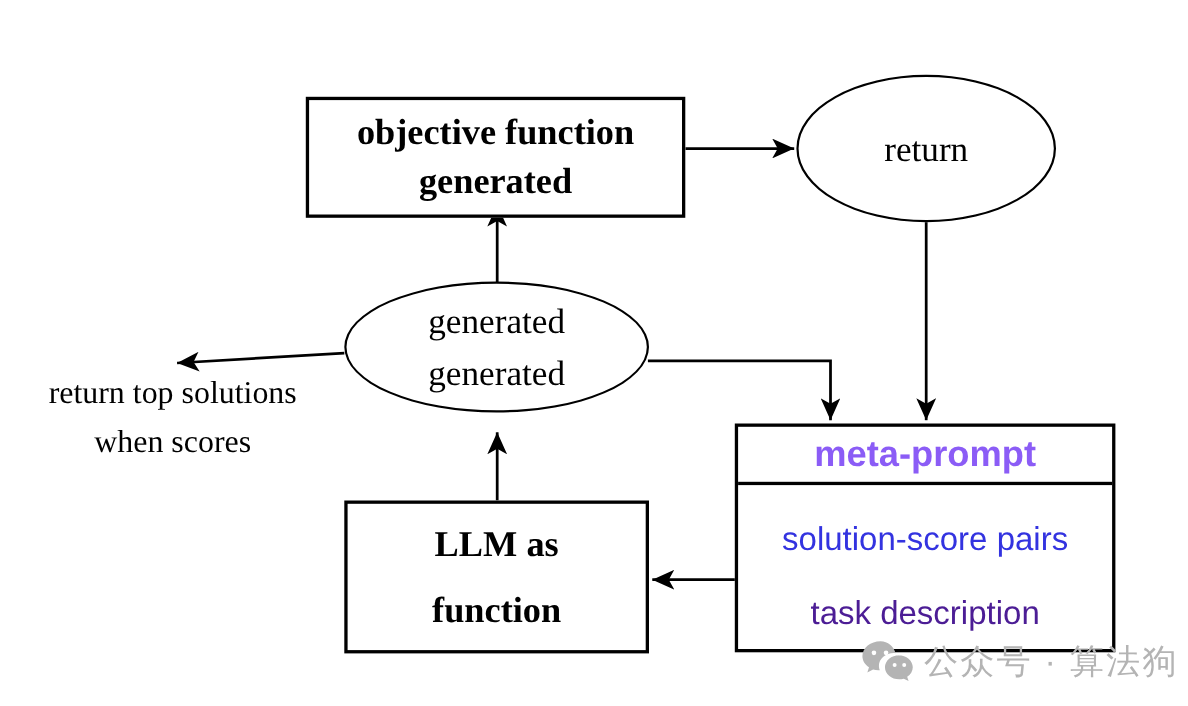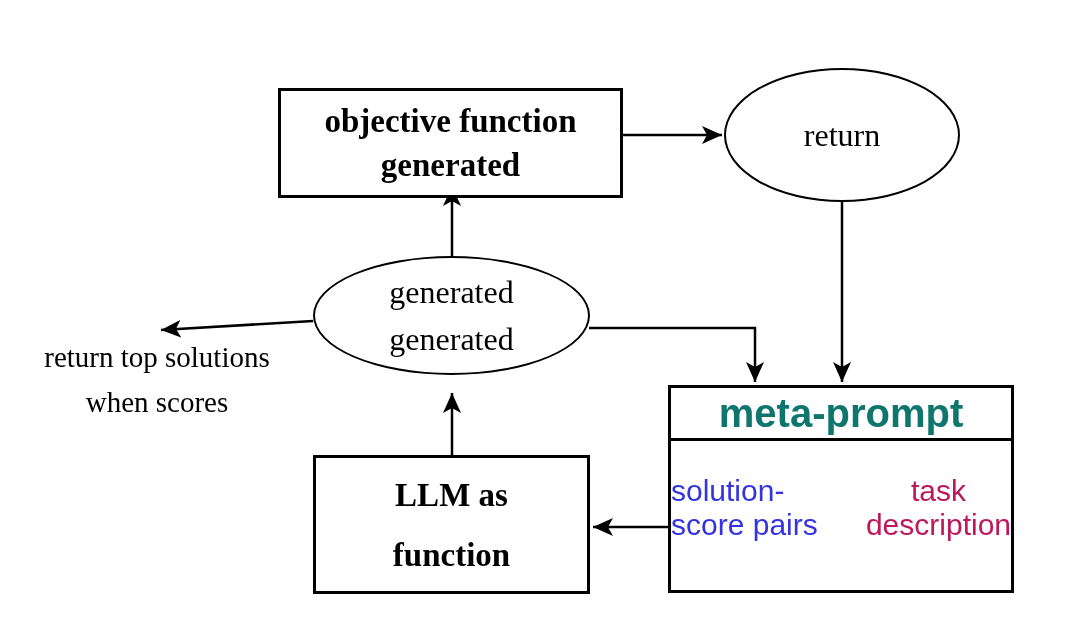--- a/index.html
+++ b/index.html
@@ -19,22 +19,22 @@
   .reg-serif{font-weight:normal;font-size:32px;line-height:47px;font-family:"Liberation Serif",serif;}
 
   #evaluator-box{left:278px;top:88px;width:345px;height:110px;}
   #scores-ellipse{left:724px;top:68px;width:236px;height:134px;}
   #gensol-ellipse{left:313px;top:256px;width:277px;height:119px;}
   #llm-box{left:313px;top:455px;width:277px;height:139px;gap:16px;}
 
   #meta-box{left:668px;top:385px;width:346px;height:208px;border:3px solid #000;
             box-sizing:border-box;position:absolute;background:transparent;}
   #meta-header{height:50px;border-bottom:3px solid #000;display:flex;align-items:center;justify-content:center;
-               font-family:"Liberation Sans",sans-serif;font-weight:bold;font-size:40px;color:#0f766e;}
-  #meta-body{display:flex;flex-direction:row;align-items:center;padding-top:33px;gap:33px;
+               font-family:"Liberation Sans",sans-serif;font-weight:bold;font-size:33px;color:#8b5cf6;}
+  #meta-body{display:flex;flex-direction:column;align-items:center;padding-top:33px;gap:33px;
              font-family:"Liberation Sans",sans-serif;font-size:30px;}
 
   #return-note{position:absolute;left:2px;top:335px;width:310px;text-align:center;
                font-size:29px;line-height:45px;color:#000;font-family:"Liberation Serif",serif;}
 
   #watermark{position:absolute;left:783px;top:581px;display:flex;align-items:center;gap:9px;
              font-family:"Liberation Sans",sans-serif;font-size:31px;letter-spacing:2px;}
 </style>
 </head>
 <body>
@@ -79,18 +79,33 @@
 
   <div id="llm-box" class="node rect bold-serif">
     <span>LLM as</span>
     <span>function</span>
   </div>
 
   <div id="meta-box">
     <div id="meta-header">meta-prompt</div>
     <div id="meta-body">
       <span id="meta-item-blue" style="color: rgb(51, 51, 224);">solution-score pairs</span>
-      <span id="meta-item-red" style="color: #be185d; text-align: center;">task description</span>
+      <span id="meta-item-red" style="color: #4c1d95; text-align: center;">task description</span>
     </div>
   </div>
 
+  <div id="watermark" style="color: rgb(180, 180, 180);">
+    <svg width="48" height="42" viewBox="0 0 48 42">
+      <g fill="#b4b4b4">
+        <path d="M17.5 2 C8.4 2 1 8 1 15.4 c0 4.2 2.3 7.9 6 10.3 l-1.5 4.6 5.2-2.6 c1.5 .4 3.1 .7 4.8 .7 .4 0 .9 0 1.3-.1 -.5-1.2-.8-2.5-.8-3.9 0-6.5 6.1-11.7 13.6-11.7 .5 0 1 0 1.5 .1 C29.7 6.7 24.1 2 17.5 2 Z"></path>
+        <path d="M34.5 14.6 c-7.2 0-13 4.9-13 11 0 6.1 5.8 11 13 11 1.4 0 2.8-.2 4.1-.6 l4.4 2.2 -1.3-3.9 c3.1-2 5.1-5.1 5.1-8.7 0-6.1-5.8-11-13-11 Z"></path>
+      </g>
+      <g fill="#ffffff">
+        <circle cx="11.5" cy="12.5" r="2.1"></circle>
+        <circle cx="22.5" cy="12.5" r="2.1"></circle>
+        <circle cx="30.3" cy="23.5" r="1.8"></circle>
+        <circle cx="39" cy="23.5" r="1.8"></circle>
+      </g>
+    </svg>
+    <span>公众号 · 算法狗</span>
+  </div>
 
 </div>
 
 </body></html>

